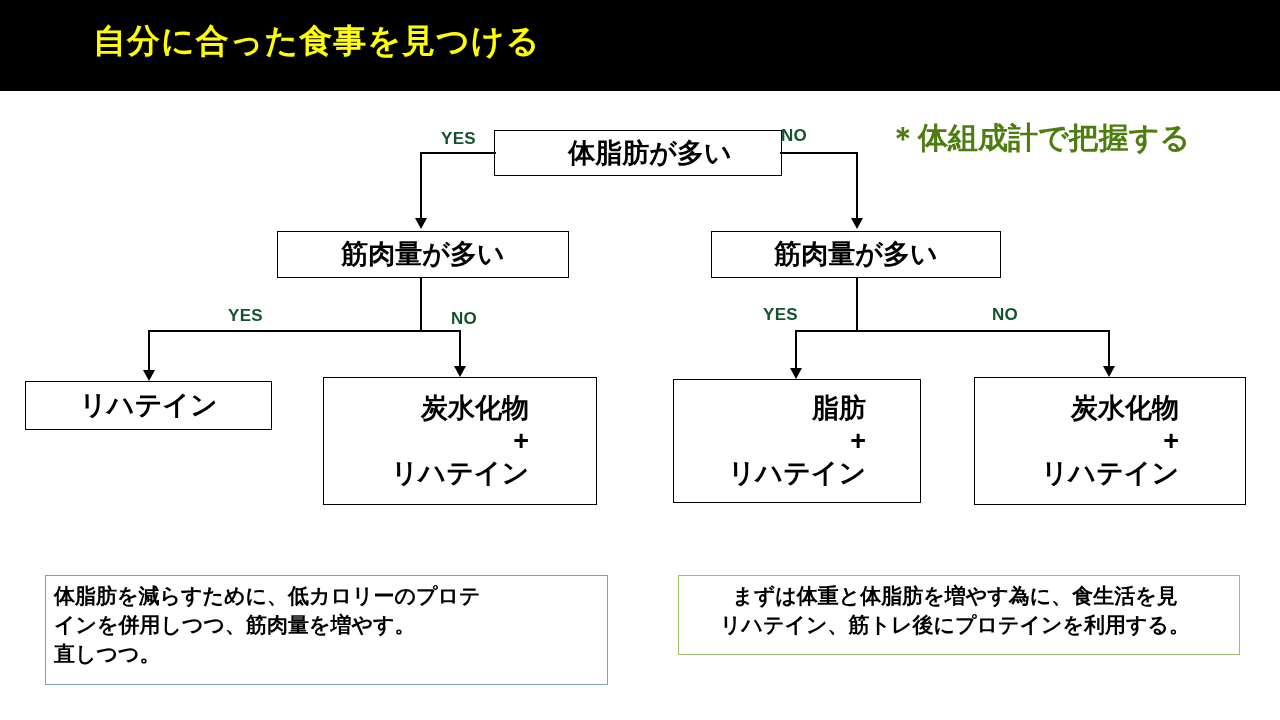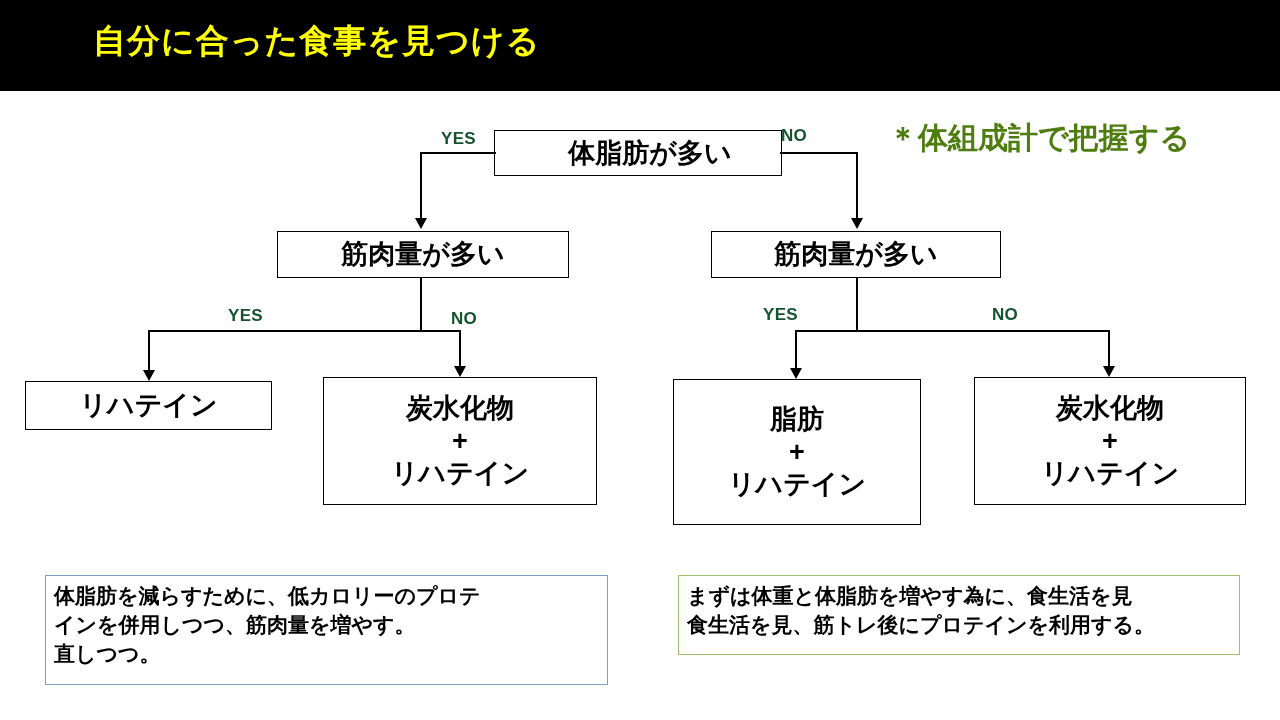--- a/index.html
+++ b/index.html
@@ -62,29 +62,29 @@
     background: #ffffff;
     color: #000000;
     font-weight: bold;
     display: flex;
     align-items: center;
     justify-content: center;
     text-align: center;
     line-height: 1.22;
   }
   .fbox.single { font-size: 27px; }
-  .fbox.multi  { font-size: 27px; }
+  .fbox.multi  { font-size: 27px; text-align: right; }
   .fbox .l { display: block; }
 
   #box-root      { left: 494px; top: 130px;  width: 288px; height: 46px; padding-left: 24px; }
   #box-musclel   { left: 277px; top: 231px;  width: 292px; height: 47px; }
   #box-muscler   { left: 711px; top: 231px;  width: 290px; height: 47px; }
   #leaf-1        { left: 25px;  top: 381px;  width: 247px; height: 49px; }
   #leaf-2        { left: 323px; top: 377px;  width: 274px; height: 128px; }
-  #leaf-3        { left: 673px; top: 379px;  width: 248px; height: 146px; }
+  #leaf-3        { left: 673px; top: 379px;  width: 248px; height: 124px; }
   #leaf-4        { left: 974px; top: 377px;  width: 272px; height: 128px; }
 
   
   .elabel {
     position: absolute;
     font-size: 17px;
     font-weight: bold;
     color: #14532d;
     white-space: nowrap;
     letter-spacing: 0.3px;
@@ -122,20 +122,21 @@
     padding: 6px 16px 4px 8px;
     text-align: left;
   }
   #note-left  {
     left: 45px; top: 575px; width: 563px; height: 110px;
     border: 1.5px solid #7e9fc4;
   }
   #note-right {
     left: 678px; top: 575px; width: 562px; height: 80px;
     border: 1.5px solid #9fbf6a;
+    text-align: center;
   }
 </style>
 </head>
 <body>
 
 <div id="slide">
 
   <div class="title-band"></div>
   <div class="title-text">自分に合った食事を見つける</div>
 
@@ -211,16 +212,16 @@
   </div>
 
   <div class="nbox" id="note-left">
     <div>体脂肪を減らすために、低カロリーのプロテ</div>
     <div>インを併用しつつ、筋肉量を増やす。</div>
     <div>直しつつ。</div>
   </div>
 
   <div class="nbox" id="note-right">
     <div>まずは体重と体脂肪を増やす為に、食生活を見</div>
-    <div>食生活を見、筋トレ後にプロテインを利用する。</div>
+    <div>リハテイン、筋トレ後にプロテインを利用する。</div>
   </div>
 
 </div>
 
 </body></html>

